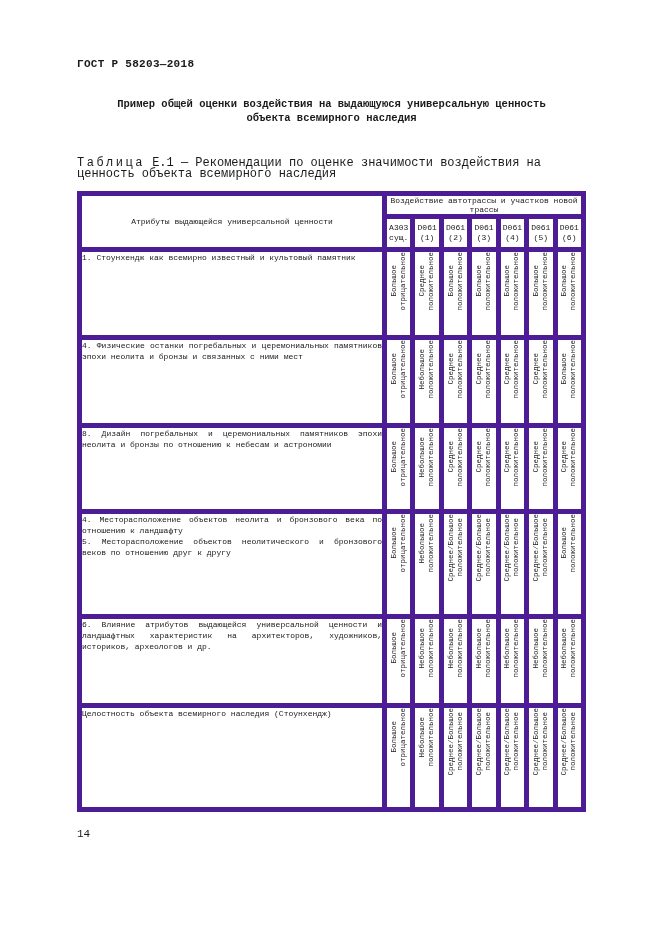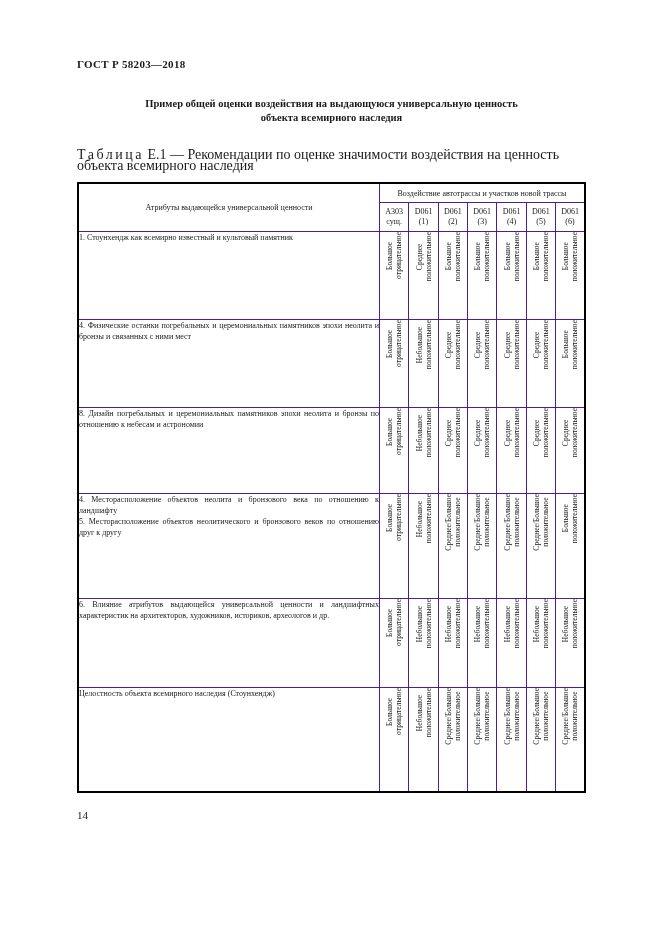--- a/index.html
+++ b/index.html
@@ -5,21 +5,21 @@
   html, body {
     margin: 0;
     padding: 0;
     background: #ffffff;
   }
   .page {
     position: relative;
     width: 661px;
     height: 935px;
     background: #ffffff;
-    font-family: Liberation Serif, serif;
+    font-family: Liberation Mono, monospace;
     color: #1a1a1a;
     overflow: hidden;
   }
   .content {
     position: absolute;
     left: 77px;
     top: 0;
     width: 509px;
   }
   .doc-number {
@@ -38,35 +38,35 @@
   }
   .page-title {
     margin-top: 27px;
     text-align: center;
     font-size: 10.5px;
     font-weight: bold;
     line-height: 14px;
     white-space: pre-line;
   }
   .table-caption {
-    margin-top: 24px;
-    font-size: 14px;
+    margin-top: 33px;
+    font-size: 12px;
     line-height: 11px;
   }
   .table-caption .spaced {
     letter-spacing: 2.5px;
   }
   table.impact {
     margin-top: 11px;
     border-collapse: collapse;
     width: 509px;
     table-layout: fixed;
   }
   table.impact th, table.impact td {
-    border: 1px solid #4c1d95;
+    border: 5px solid #4c1d95;
     padding: 0;
     font-weight: normal;
     font-size: 8px;
   }
   table.impact {
     border: 2px solid #000;
   }
   th.attr-header {
     width: 300px;
     text-align: center;

